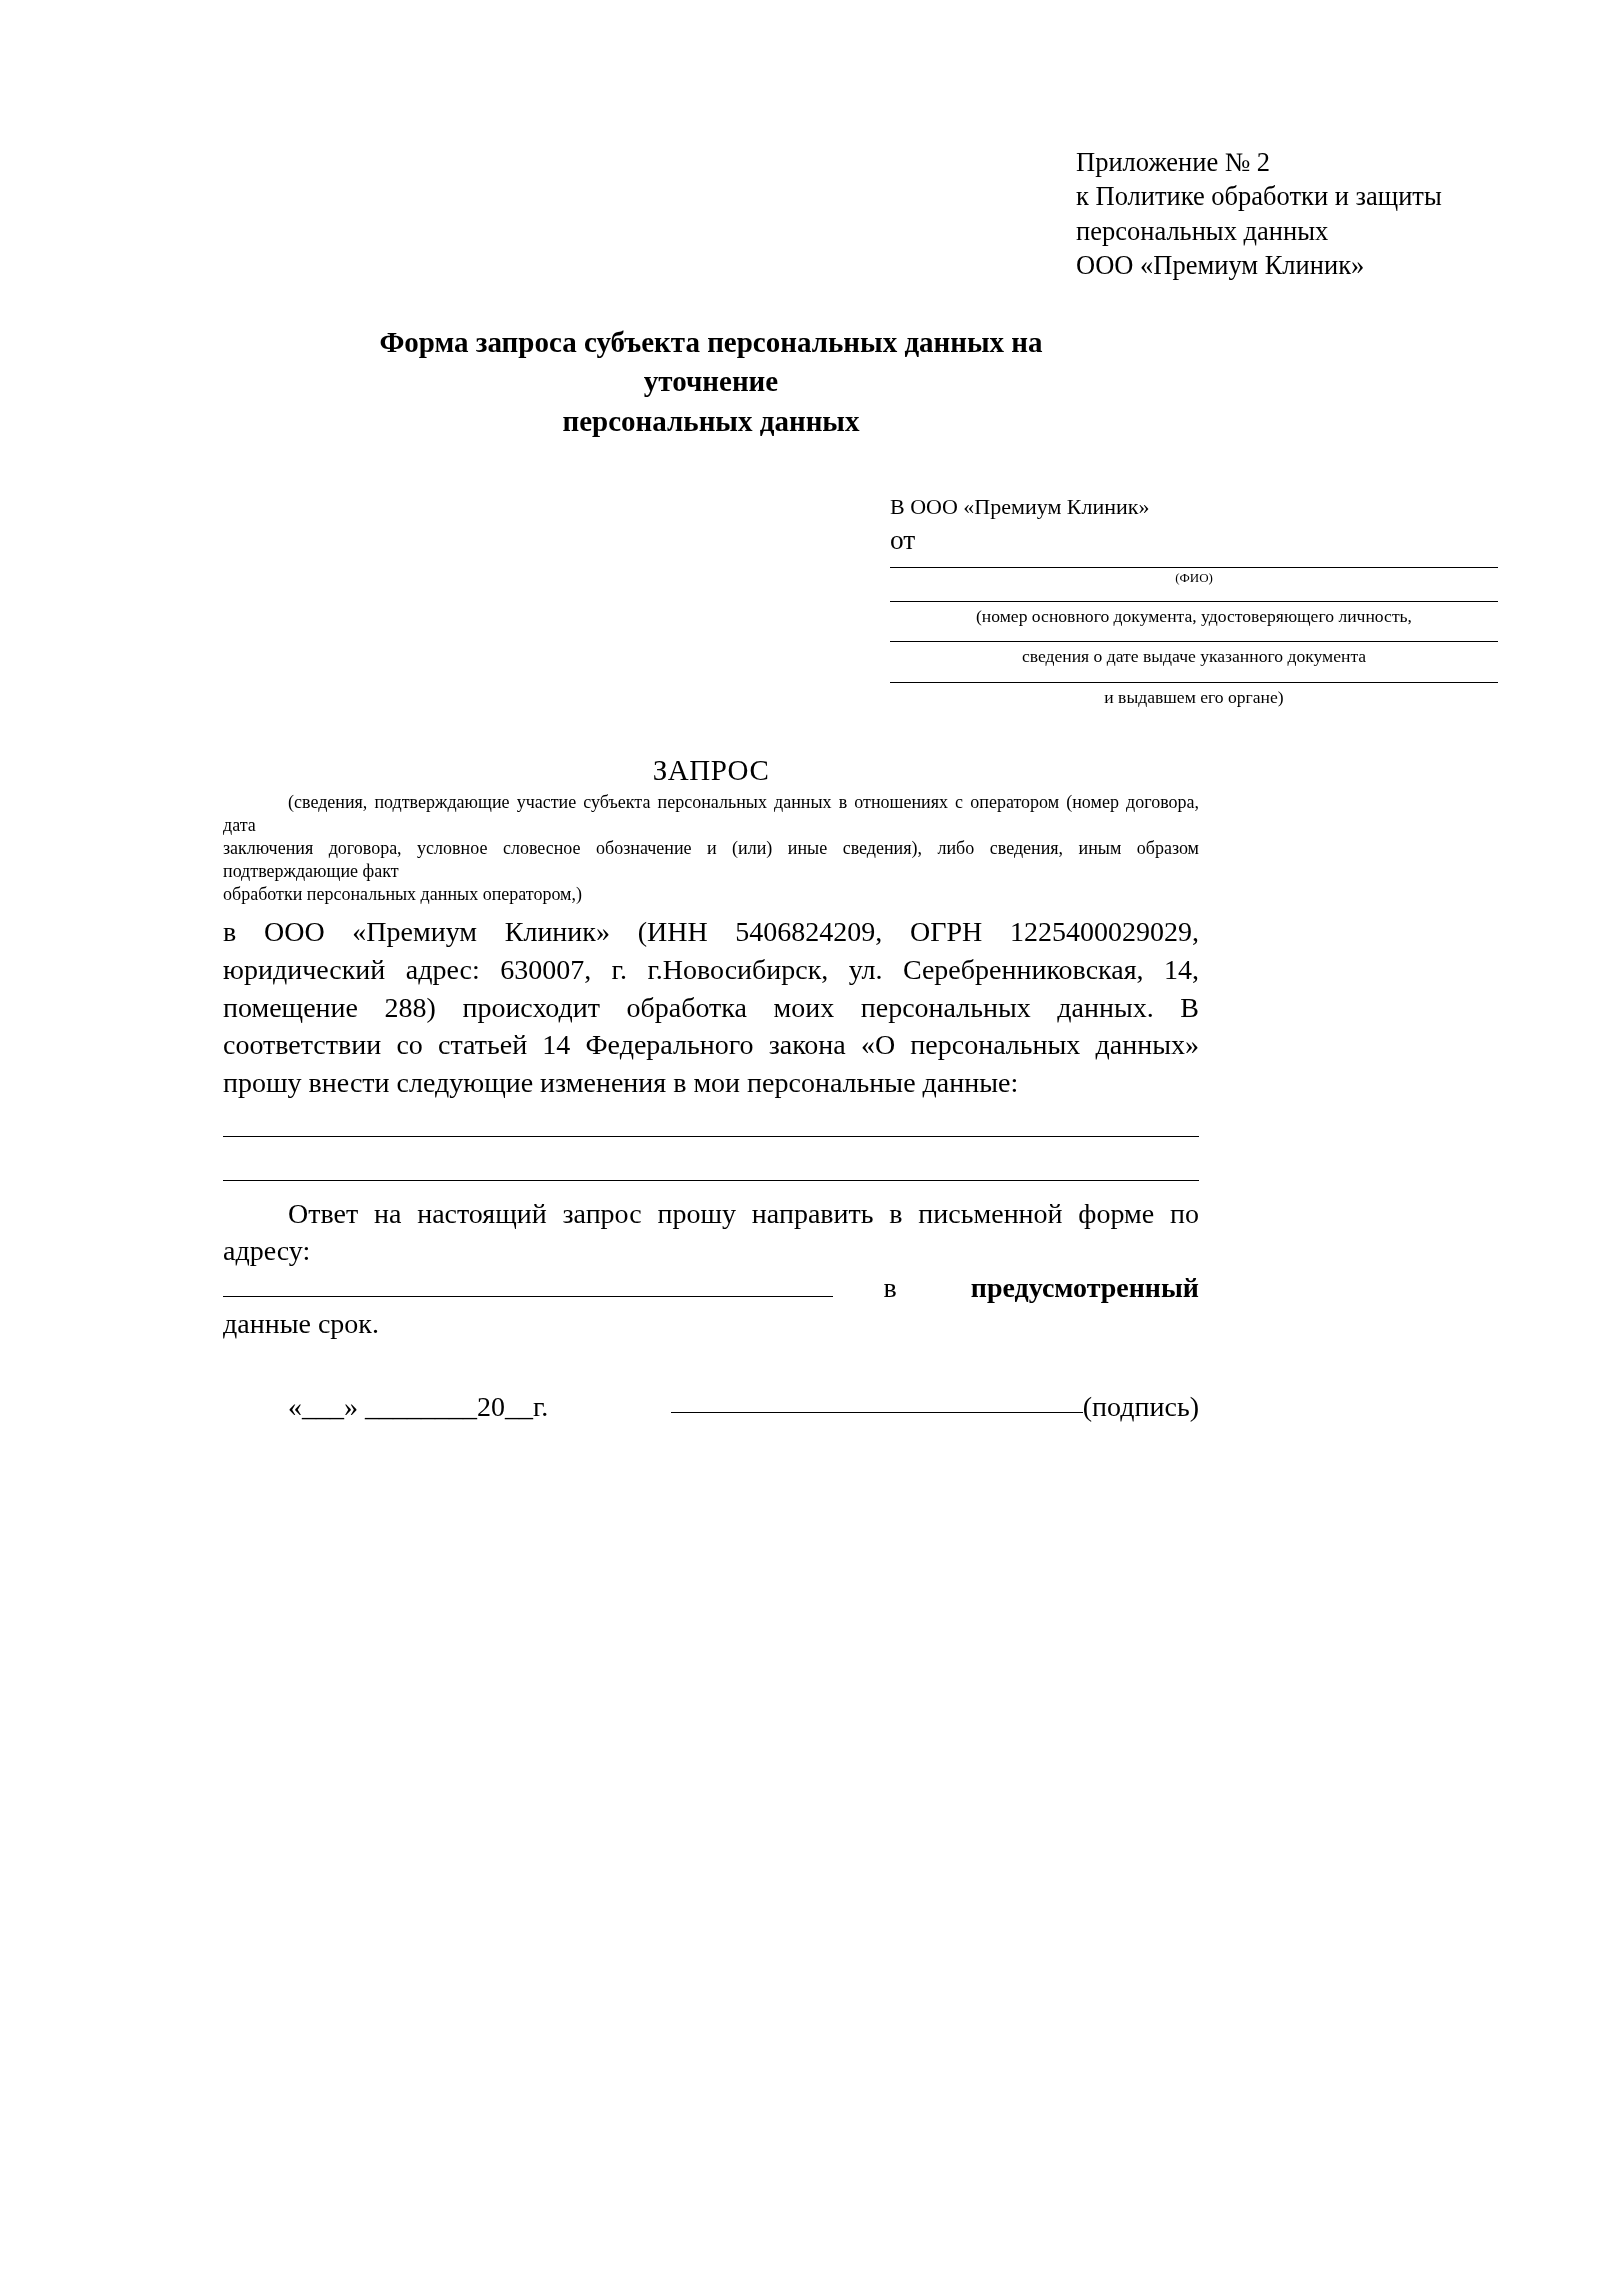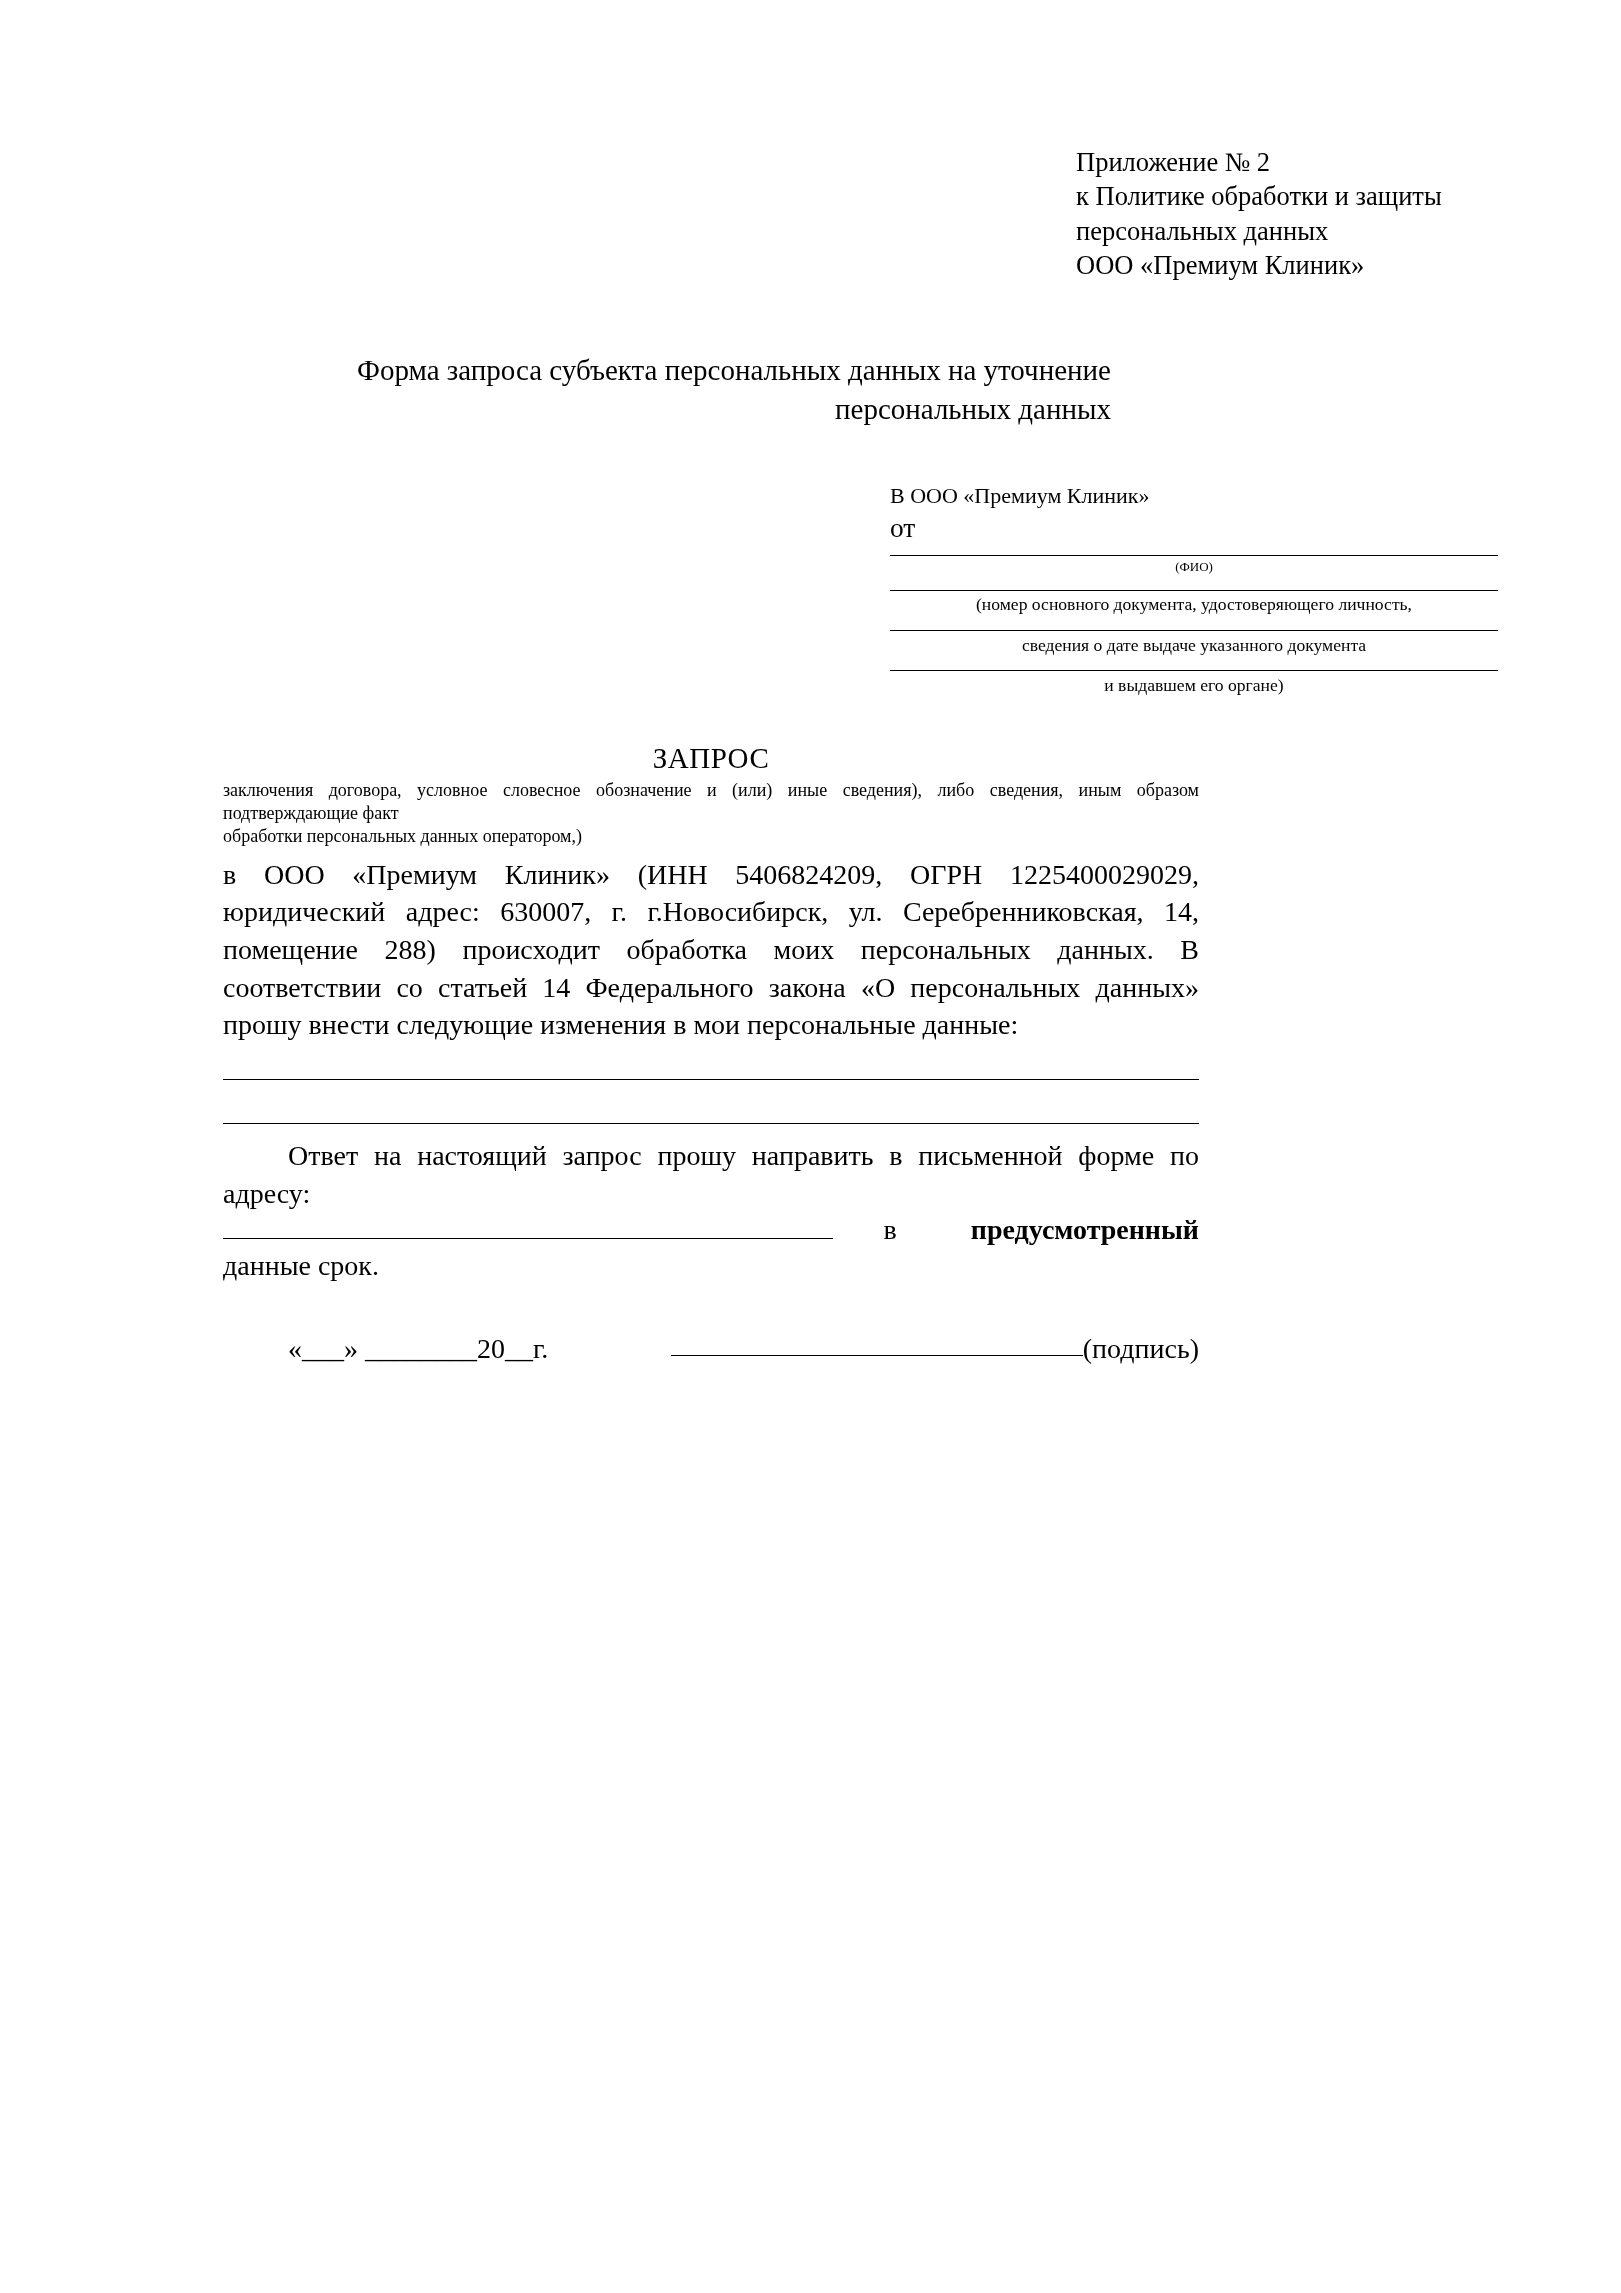--- a/index.html
+++ b/index.html
@@ -28,23 +28,23 @@
     margin-left: 853px;
     font-size: 26.5px;
     line-height: 1.30;
   }
   .appendix-block div {
     white-space: nowrap;
   }
 
   
   .doc-title {
-    margin-top: 68px;
-    text-align: right;
-    font-weight: normal;
+    margin-top: 40px;
+    text-align: center;
+    font-weight: bold;
     font-size: 29px;
     line-height: 1.36;
     padding: 0 88px;
   }
 
   
   .addressee {
     margin-top: 51px;
     margin-left: 667px;
     width: 608px;
@@ -222,20 +222,21 @@
 
     <div class="gap-14"></div>
     <div class="rule"></div>
     <div class="caption small">и выдавшем его органе)</div>
   </div>
 
   <div class="zapros">ЗАПРОС</div>
 
 
   <div class="note">
+    <p class="ind">(сведения, подтверждающие участие субъекта персональных данных в отношениях с оператором (номер договора, дата</p>
     <p>заключения договора, условное словесное обозначение и (или) иные сведения), либо сведения, иным образом подтверждающие факт</p>
     <p>обработки персональных данных оператором,)</p>
   </div>
 
   <div class="body-par">в ООО «Премиум Клиник» (ИНН 5406824209, ОГРН 1225400029029, юридический адрес: 630007, г. г.Новосибирск, ул. Серебренниковская, 14, помещение 288) происходит обработка моих персональных данных. В соответствии со статьей 14 Федерального закона «О персональных данных» прошу внести следующие изменения в мои персональные данные:</div>
 
   <div class="blank-line"></div>
   <div class="blank-line second"></div>
 
   <div class="answer-par">Ответ на настоящий запрос прошу направить в письменной форме по адресу:</div>

